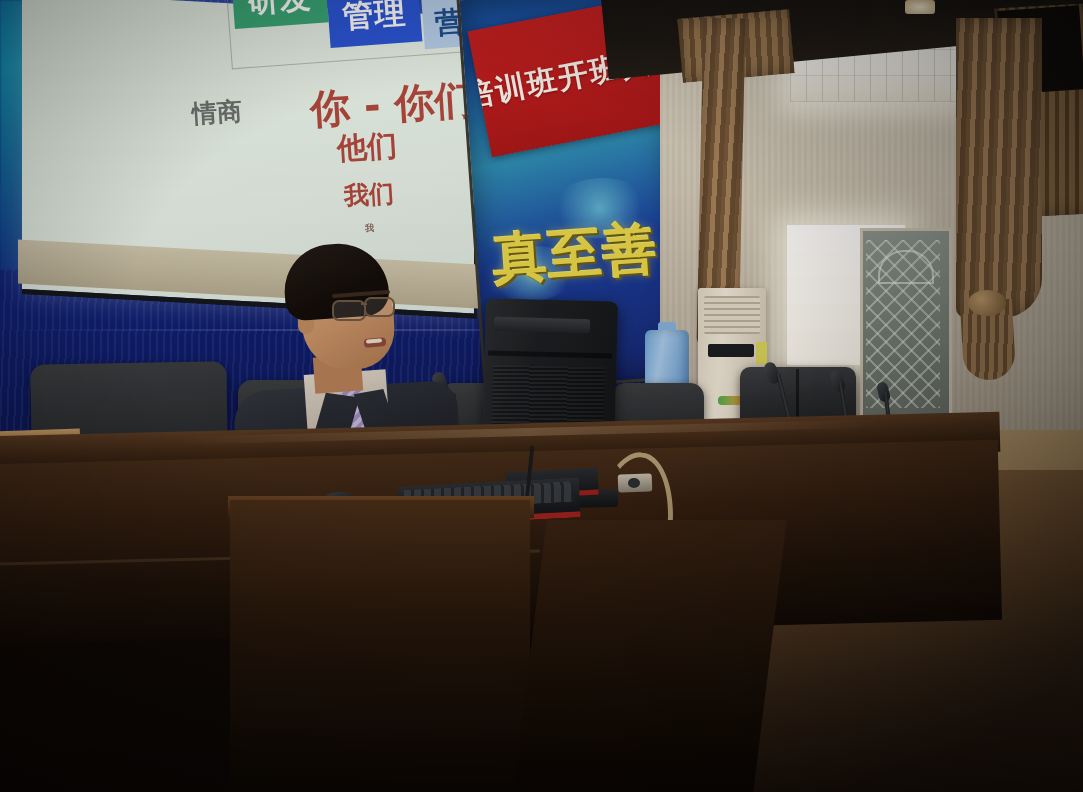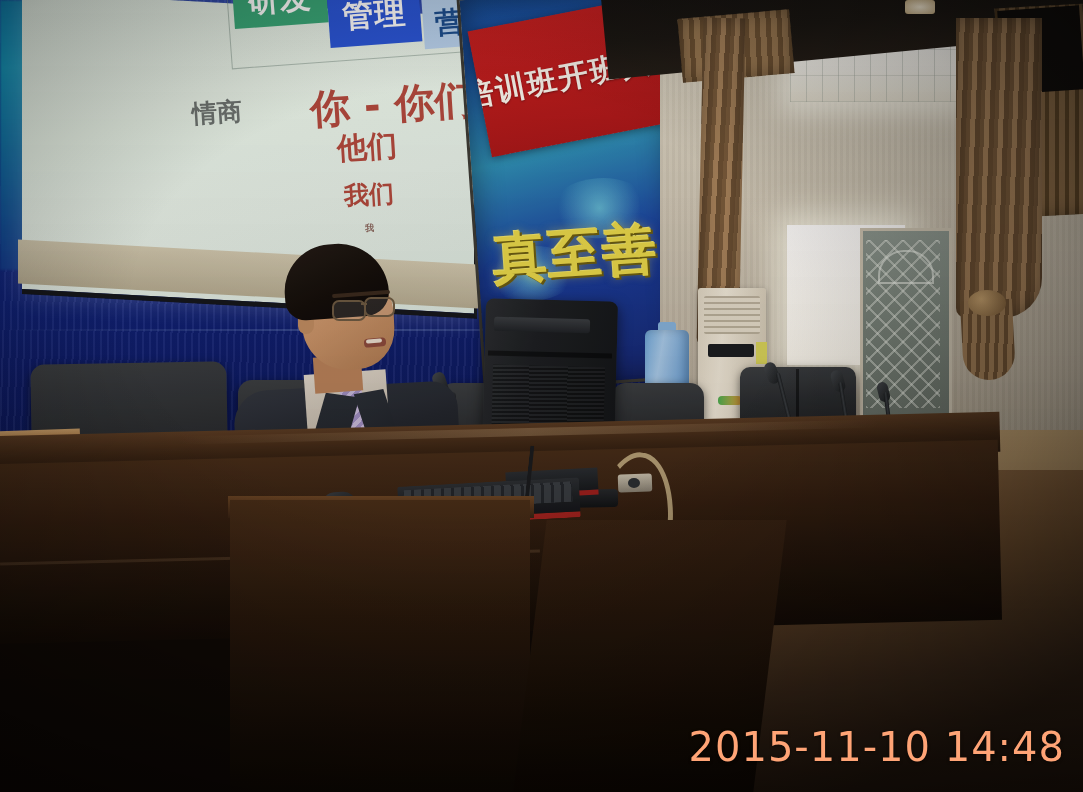--- a/index.html
+++ b/index.html
@@ -575,15 +575,14 @@
   <div class="layer" id="mouse-glint"></div>
   <div class="layer" id="cable-1"></div>
 
   <div class="layer" id="desk-near-top"></div>
   <div class="layer" id="desk-near-block"></div>
   <div class="layer" id="desk-step"></div>
 
   <div class="layer" id="warmcast"></div>
   <div class="layer" id="vignette"></div>
 
-  <div id="timestamp">2015-11-10 14:48</div>
 
 </div>
 
 </body></html>

